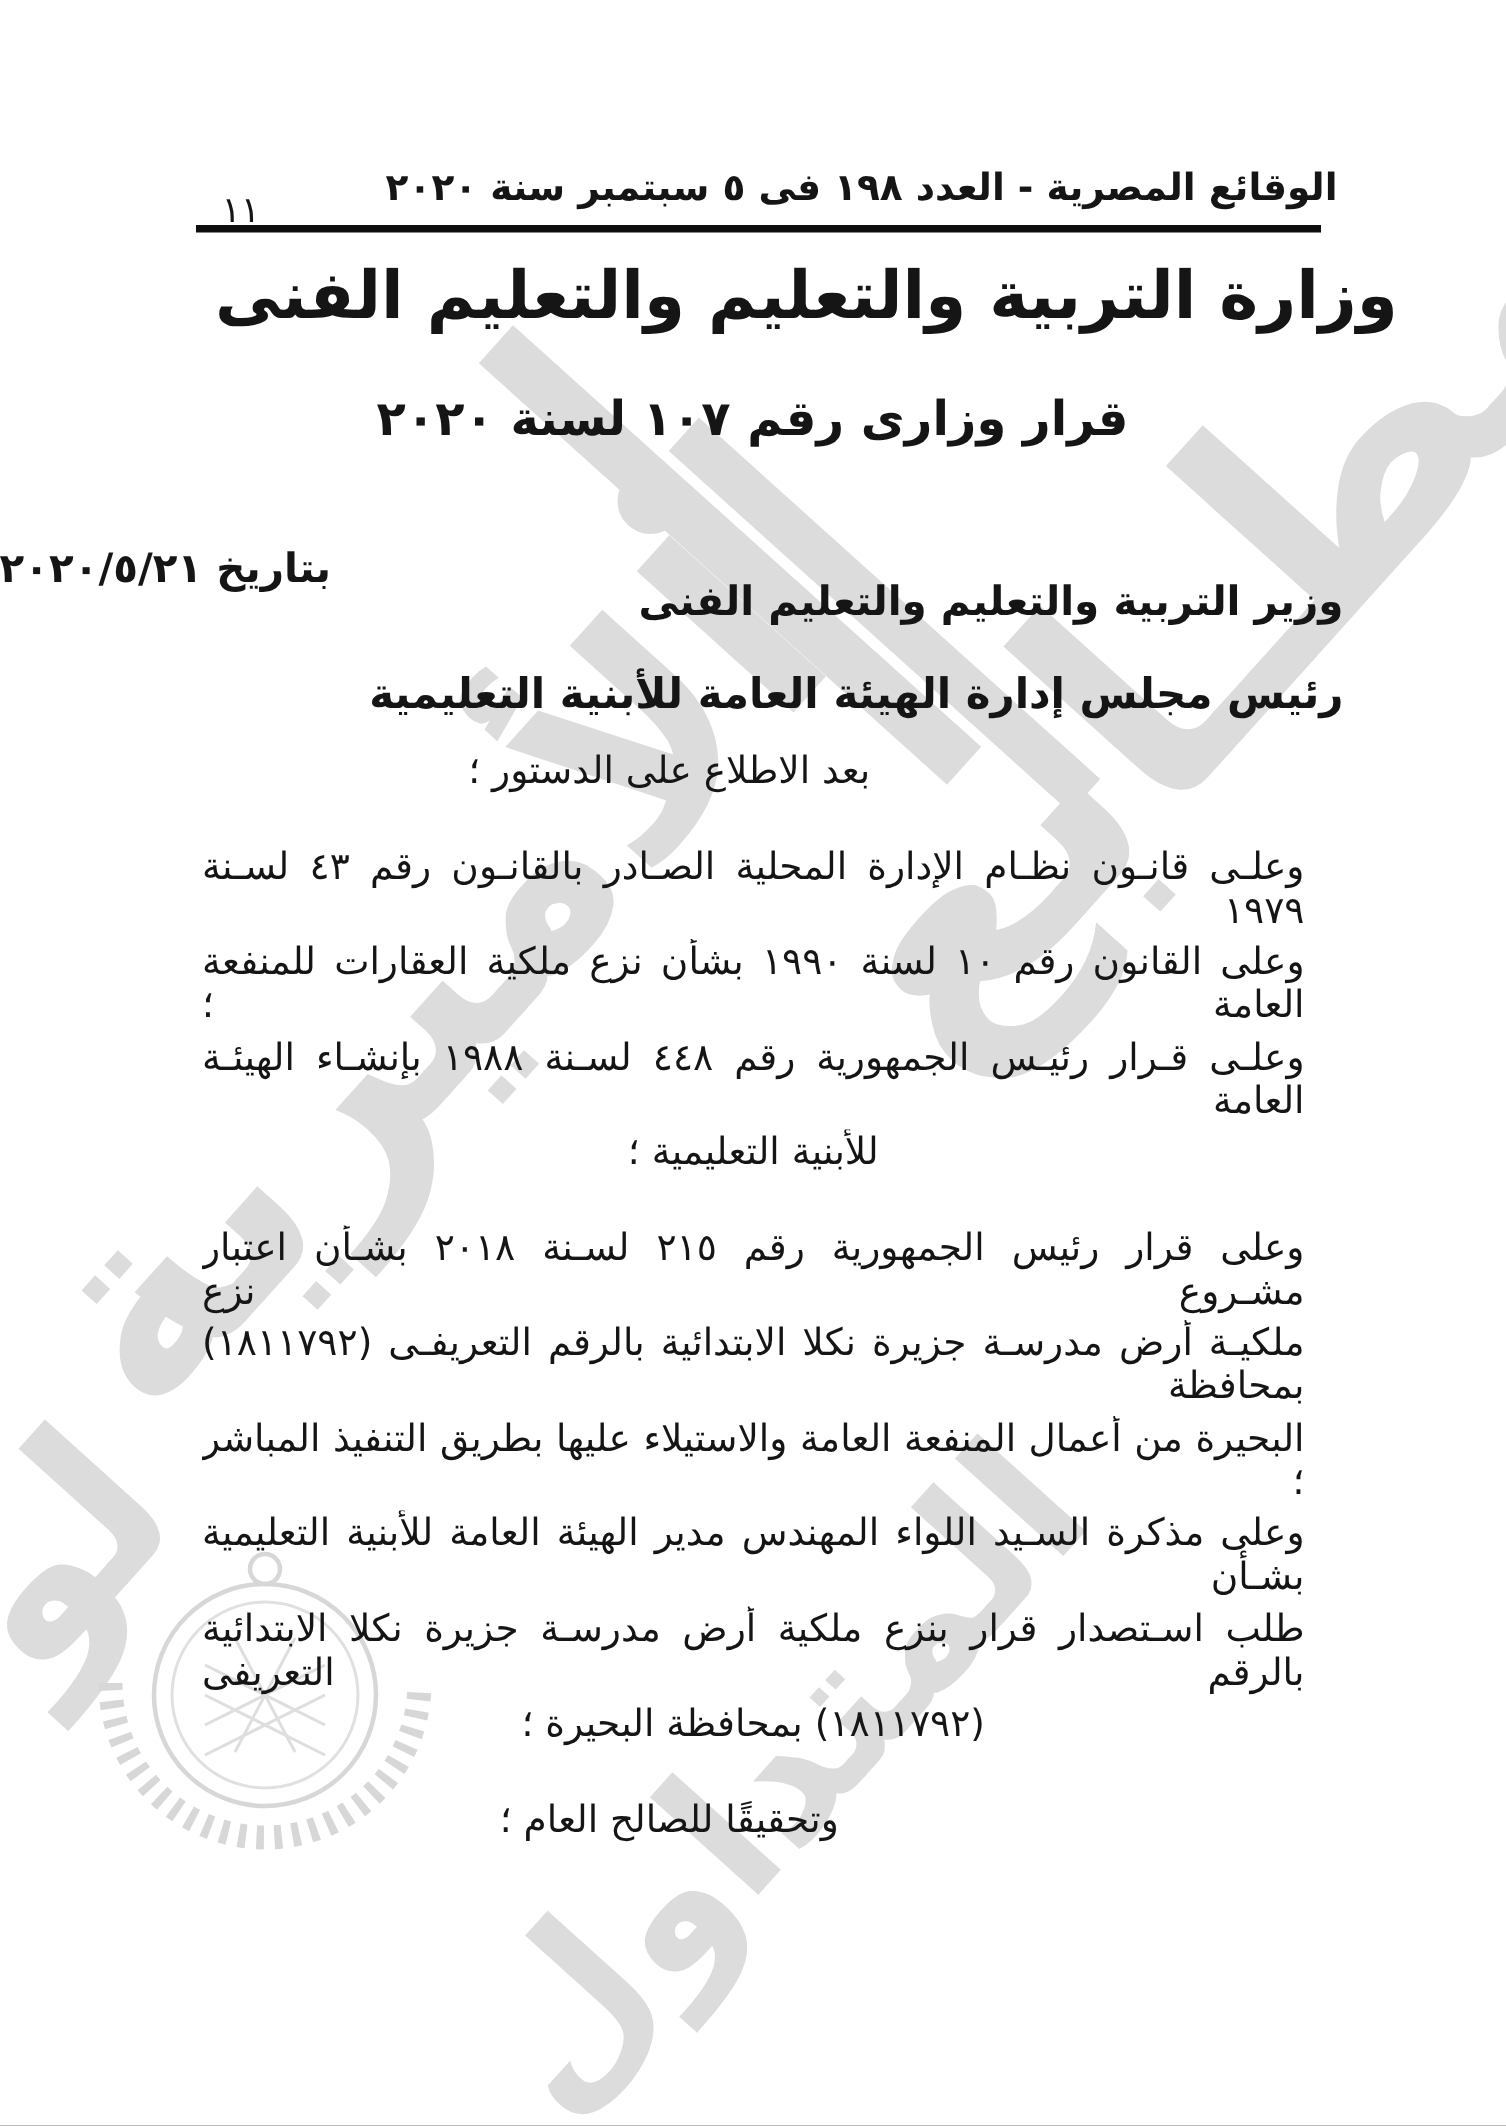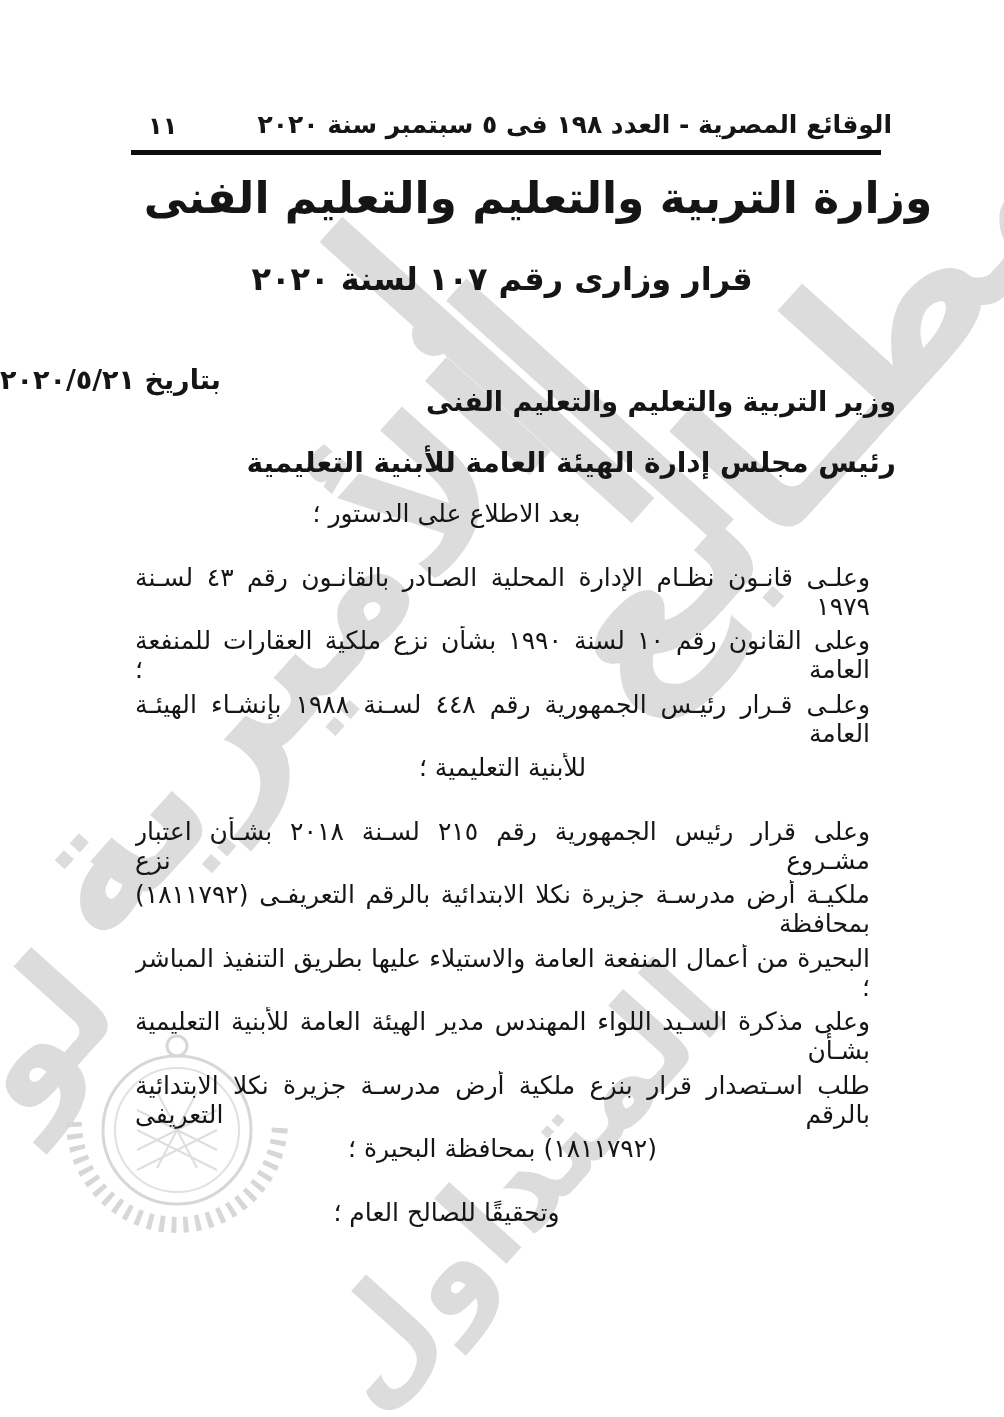--- a/index.html
+++ b/index.html
@@ -33,22 +33,22 @@
   .wm-bar1 { left:470px; top:160px; width:34px; height:420px; }
   .wm-bar2 { left:575px; top:230px; width:30px; height:360px; }
   .wm-dot  { position:absolute; left:412px; top:312px; width:44px; height:44px; border-radius:50%; background:#dcdcdc; }
   .seal { position:absolute; left:52px; top:1022px; z-index:0; }
   
   .masthead {
     position:absolute; top:110px; right:112px;
     font-size:25px; font-weight:bold; z-index:2;
   }
   .pageno {
-    position:absolute; top:112px; left:148px;
-    font-size:24px; font-weight:bold; z-index:2;
+    position:absolute; top:126px; left:148px;
+    font-size:24px; font-weight:normal; z-index:2;
   }
   .rule { position:absolute; top:150px; left:131px; width:750px; height:5px; background:#0e0e0e; z-index:2; }
   
   .ministry { position:absolute; top:172px; left:0; width:100%; text-align:center; font-size:44px; font-weight:bold; z-index:2;padding-left:36px; }
   .decree   { position:absolute; top:260px; left:0; width:100%; text-align:center; font-size:32px; font-weight:bold; z-index:2; }
   .ddate    { position:absolute; top:322px; left:0; width:100%; text-align:left; font-size:27px; font-weight:bold; z-index:2;margin-top:42px; }
   .issuer1  { position:absolute; top:386px; right:108px; font-size:27px; font-weight:bold; z-index:2; }
   .issuer2  { position:absolute; top:446px; right:108px; font-size:28px; font-weight:bold; z-index:2; }
   
   .body-block { position:absolute; top:499px; right:134px; left:135px; z-index:2; }

